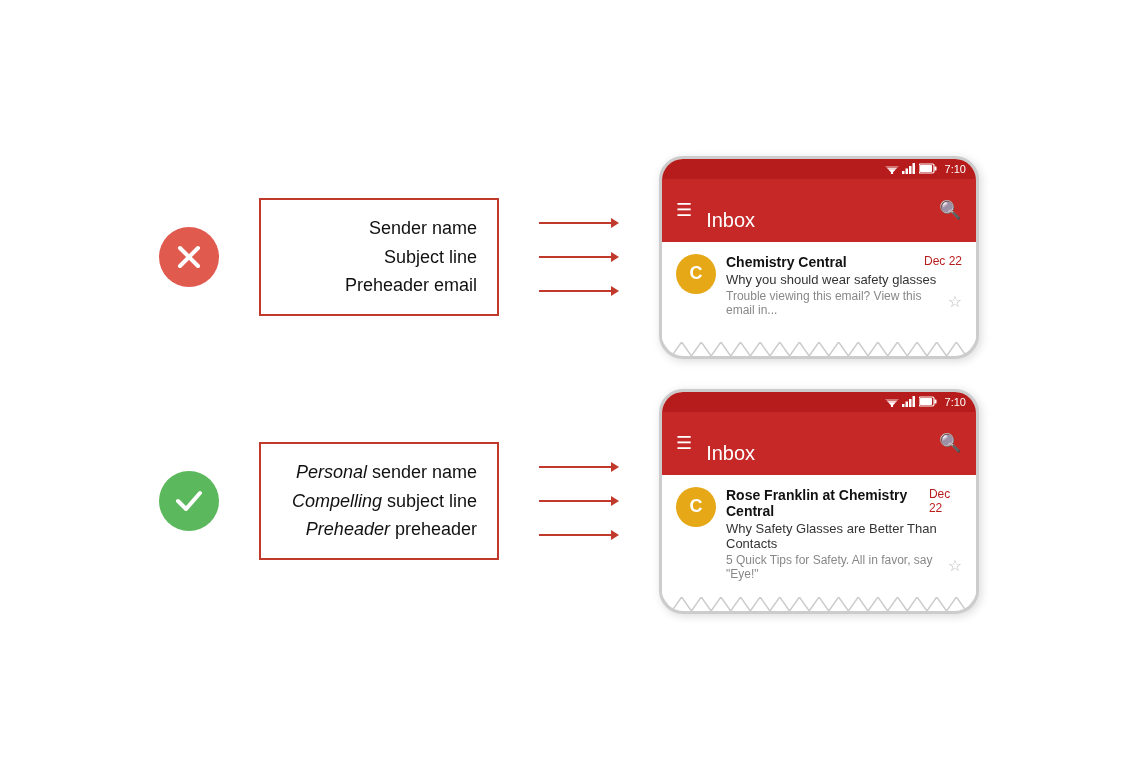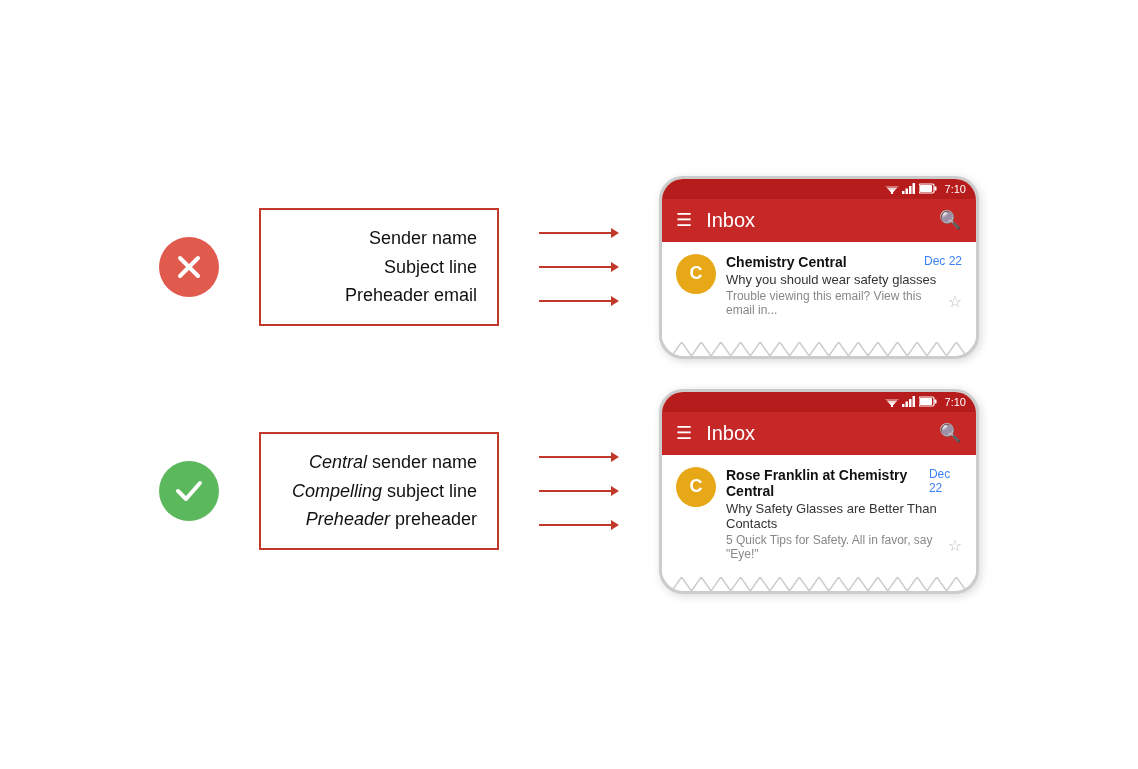--- a/index.html
+++ b/index.html
@@ -102,20 +102,21 @@
       display: flex;
       align-items: center;
       padding: 10px 14px;
       gap: 14px;
       color: white;
     }
     .phone-toolbar .toolbar-title {
       flex: 1;
       font-size: 20px;
       font-weight: 400;
+      margin-top: 20px;
     }
     .hamburger-icon, .search-icon {
       font-size: 18px;
     }
 
     .phone-body {
       background: #fff;
       padding: 12px 14px 16px;
       min-height: 100px;
     }
@@ -148,21 +149,21 @@
       justify-content: space-between;
       align-items: flex-start;
     }
     .email-sender {
       font-size: 14px;
       font-weight: bold;
       color: #111;
     }
     .email-date {
       font-size: 12px;
-      color: #3b82f6;
+      color: #b91c1c;
     }
     .email-subject {
       font-size: 13px;
       color: #333;
       margin-top: 2px;
     }
     .email-preview-row {
       display: flex;
       justify-content: space-between;
       align-items: center;
@@ -281,21 +282,21 @@
 
   <div class="row">
 
     <div class="badge good">
       <svg viewBox="0 0 34 34" fill="none" xmlns="http://www.w3.org/2000/svg">
         <polyline points="6,17 14,25 28,9" stroke="white" stroke-width="4" stroke-linecap="round" stroke-linejoin="round" fill="none"></polyline>
       </svg>
     </div>
 
     <div class="label-box italic-text">
-      <em>Central</em><span> sender name</span><br>
+      <em>Personal</em><span> sender name</span><br>
       <em>Compelling</em><span> subject line</span><br>
       <em>Preheader</em><span> preheader</span>
     </div>
 
     <div class="arrows-col">
       <svg width="80" height="16" viewBox="0 0 80 16">
         <line x1="0" y1="8" x2="72" y2="8" stroke="#c0392b" stroke-width="2"></line>
         <polygon points="72,3 80,8 72,13" fill="#c0392b"></polygon>
       </svg>
       <svg width="80" height="16" viewBox="0 0 80 16">

